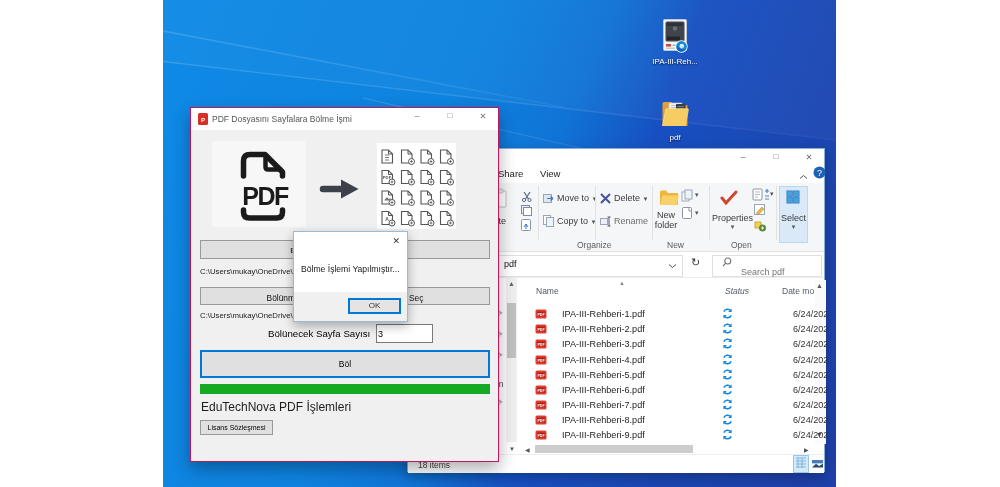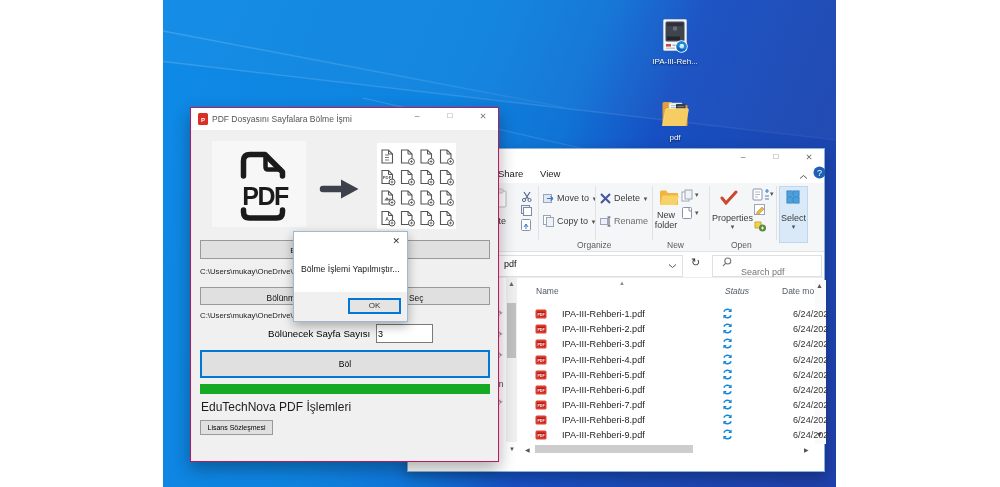--- a/index.html
+++ b/index.html
@@ -385,20 +385,34 @@
             <path d="M1.4 10.6 L1.4 7 L4.8 7 Z" fill="#1186dd"></path>
           </svg>
           <span class="fdate">6/24/202</span>
         </div>
     </div>
     <div class="ehscroll">
       <div style="position:absolute; left:101px; top:2px; font-size:6px; color:#555;">▼</div>
       <div style="position:absolute; left:117px; top:2px; font-size:6px; color:#555;">◀</div>
       <div style="position:absolute; left:127px; top:1px; width:158px; height:8px; background:#cdcdcd;"></div>
       <div style="position:absolute; left:396px; top:2px; font-size:6px; color:#555;">▶</div>
+    </div>
+    <div class="estatus">
+      <div style="position:absolute; left:10px; top:5px;">18 items</div>
+      <div style="position:absolute; left:385px; top:0px; width:16px; height:18px; background:#d4e9f8; border:1px solid #9cc5e8;">
+        <svg width="10" height="12" viewBox="0 0 10 12" style="margin:1px 2px;">
+            <path d="M0 1 H10 M0 4 H10 M0 7 H10 M0 10 H10 M2 1 V11 M6 1 V11" stroke="#7aaede" stroke-width="0.9"></path>
+          </svg>
+      </div>
+      <div style="position:absolute; left:404px; top:5px;">
+        <svg width="11" height="8" viewBox="0 0 11 8">
+            <rect x="0" y="0" width="11" height="3.4" fill="#4a7cb8"></rect>
+            <path d="M0 7.5 L4 3.8 L7 6 L11 3.8 L11 7.5 Z" fill="#27486e"></path>
+          </svg>
+      </div>
     </div>
   </div>
 
   <div id="app">
     <div class="atitle">
       <svg width="10" height="12" viewBox="0 0 10 12" style="position:absolute; left:7px; top:5px;">
         <rect x="0" y="0" width="10" height="12" rx="1.5" fill="#d93025"></rect>
         <text x="5" y="8.5" font-size="6" fill="#fff" text-anchor="middle" font-family="Liberation Sans" font-weight="bold">P</text>
       </svg>
       <div class="txt">PDF Dosyasını Sayfalara Bölme İşmi</div>

